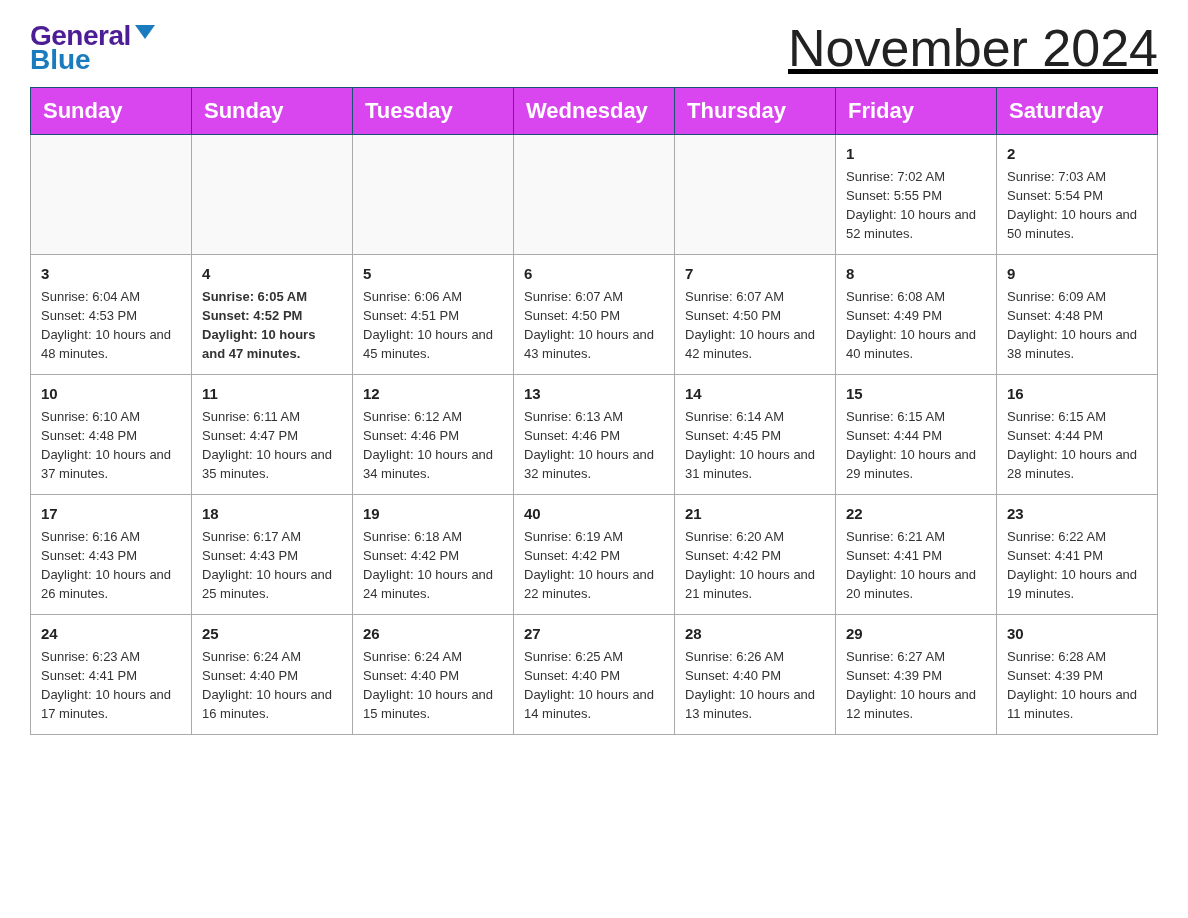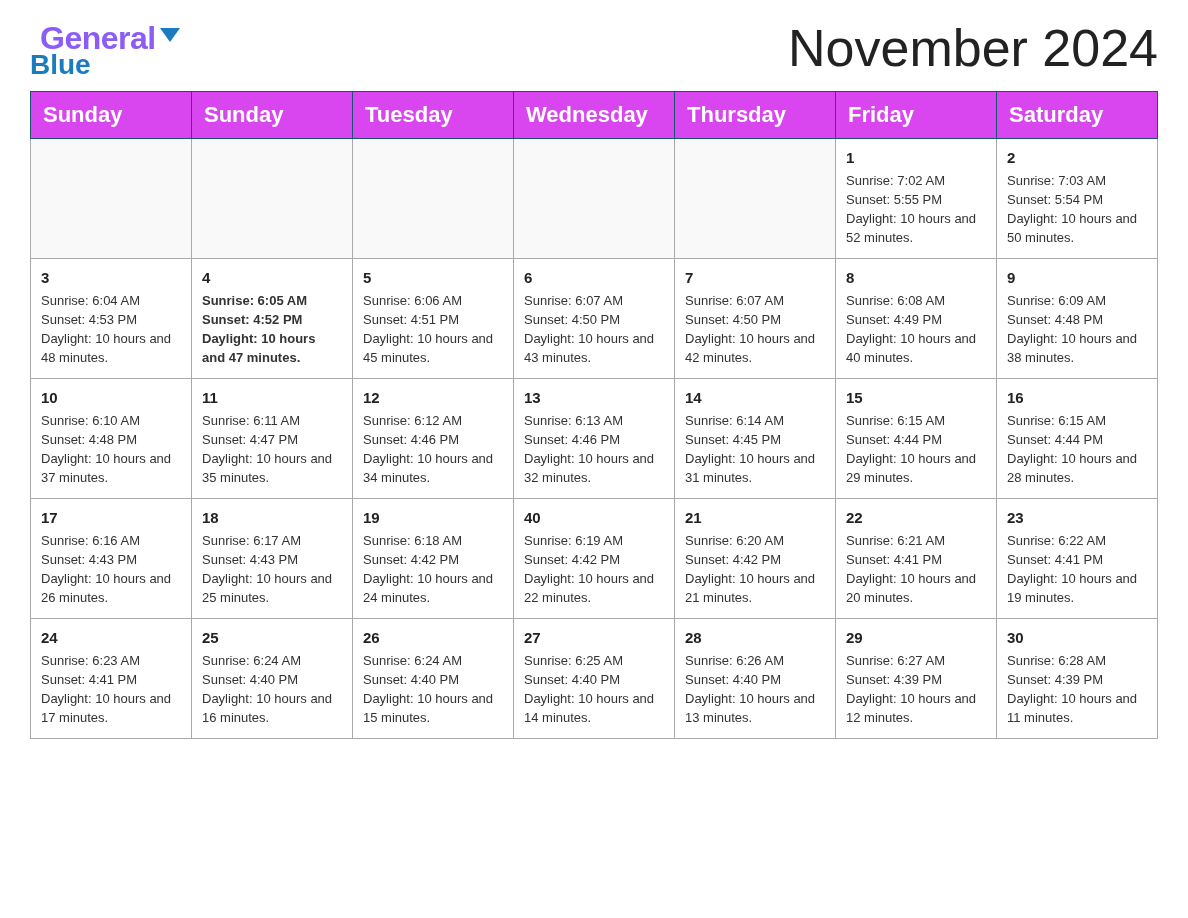--- a/index.html
+++ b/index.html
@@ -15,25 +15,24 @@
       justify-content: space-between;
       align-items: flex-start;
       margin-bottom: 10px;
     }
     .logo {
       display: flex;
       flex-direction: column;
       align-items: flex-start;
     }
     .logo-general {
-      font-size: 32px;
+      font-size: 28px;
       font-weight: bold;
-      color: #8b5cf6;
+      color: #4c1d95;
       letter-spacing: -0.5px;
-      margin-left: 10px;
     }
     .logo-blue {
       font-size: 28px;
       font-weight: bold;
       color: #1a7bbf;
       margin-top: -8px;
     }
     .logo-triangle {
       display: inline-block;
       width: 0;
@@ -41,20 +40,21 @@
       border-left: 10px solid transparent;
       border-right: 10px solid transparent;
       border-top: 14px solid #1a7bbf;
       margin-left: 4px;
       vertical-align: middle;
       position: relative;
       top: -4px;
     }
     .title-block {
       text-align: right;
+      text-decoration: underline;
     }
     .month-title {
       font-size: 52px;
       font-weight: 300;
       color: #222;
       line-height: 1.1;
     }
     .location {
       font-size: 22px;
       color: #444;

